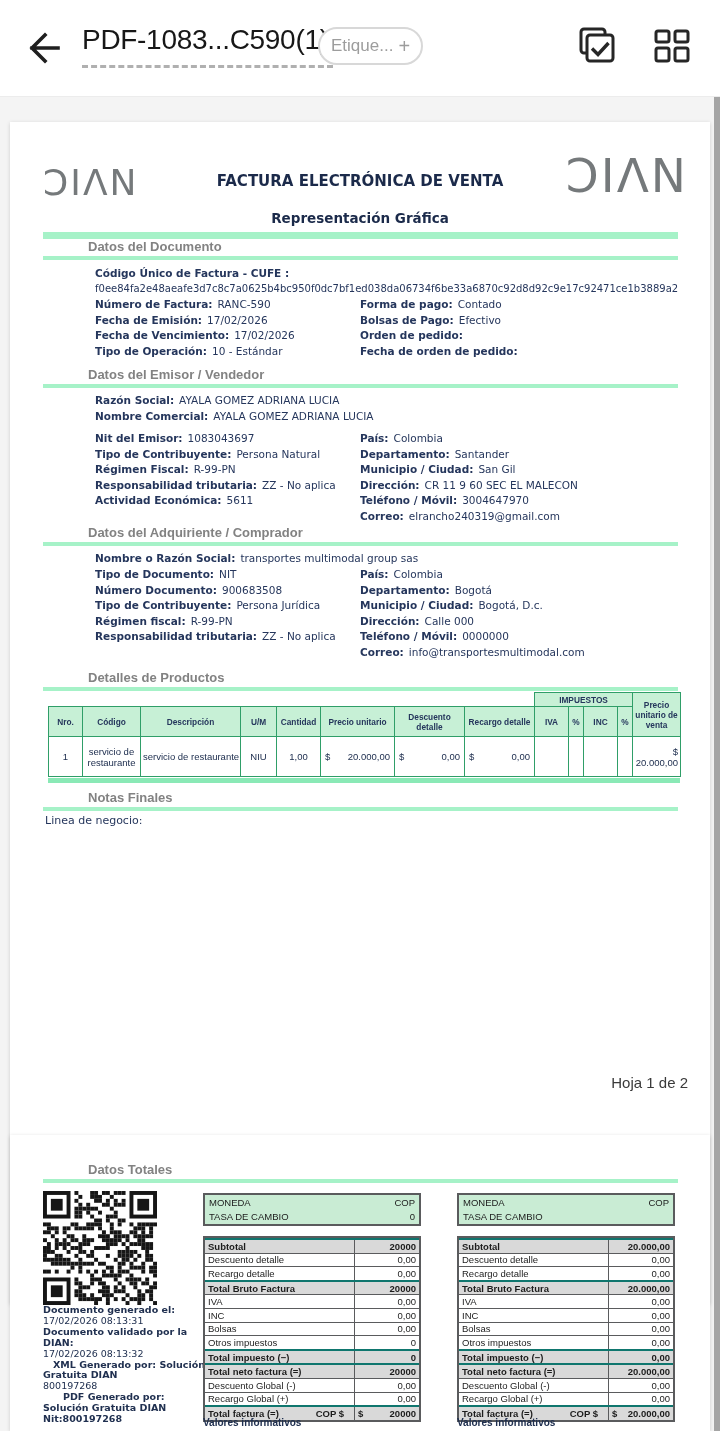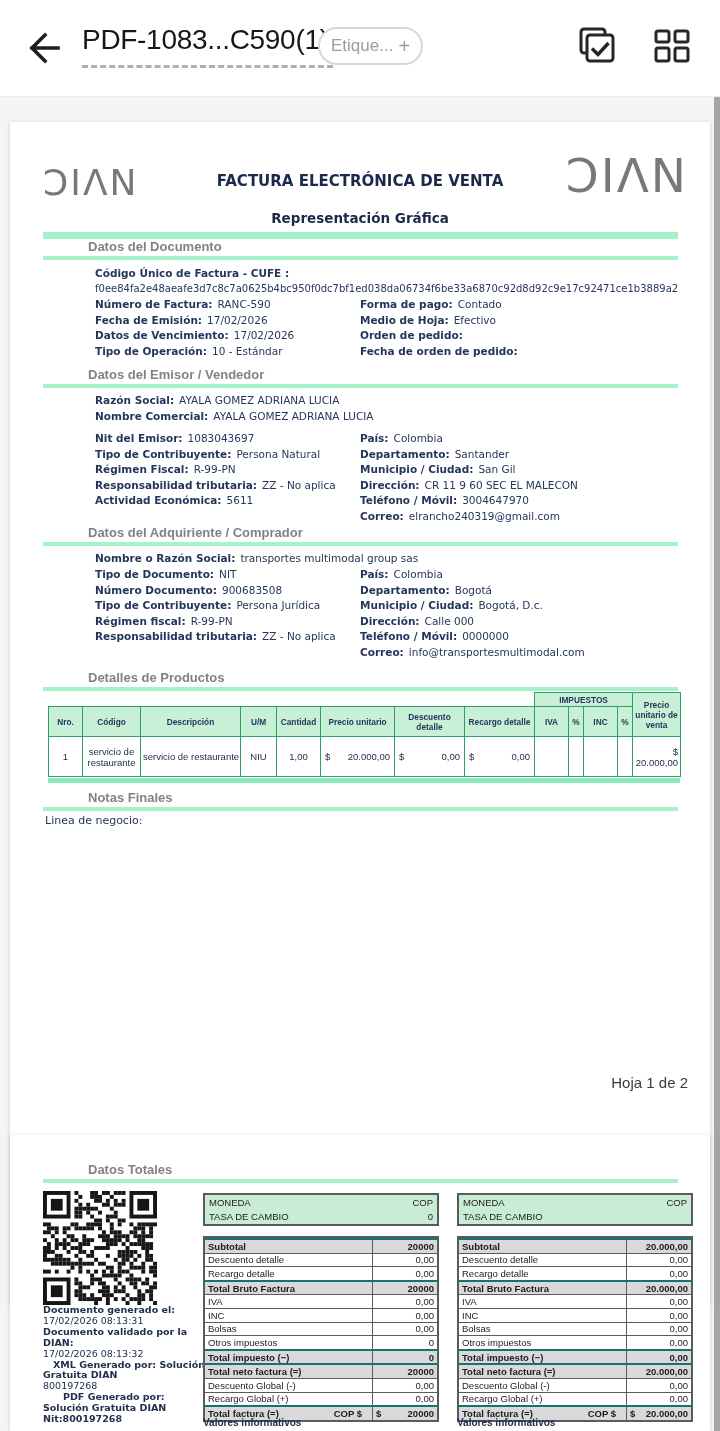--- a/index.html
+++ b/index.html
@@ -56,21 +56,21 @@
   .pt-bottombar{left:38px;top:656px;width:632px;height:5px;background:#8ae9b6}
 
   .linea{left:35px;font-size:11px;color:#25365c}
   .hoja{right:22px;font-size:15px;color:#3a3a3a;font-family:"Liberation Sans",sans-serif}
 
   
   .qr{left:33px;top:56px;width:114px;height:114px}
   .qrcap{left:33px;top:170px;width:172px;font-size:9.5px;line-height:10.9px;color:#203050}
   .qline{white-space:nowrap}
 
-  .tt{position:absolute;top:58px;width:236px;font-size:9.5px;color:#1c1c1c;font-family:"Liberation Sans",sans-serif}
+  .tt{position:absolute;top:58px;width:218px;font-size:9.5px;color:#1c1c1c;font-family:"Liberation Sans",sans-serif}
   .tt-moneda{border:2px solid #5a5b5d;background:#c9ecd4;height:29px}
   .tt-mrow{display:flex;justify-content:space-between;height:14px;align-items:center;padding:0 4px}
   .tt-main{position:absolute;top:43px;left:0;right:0;border:2px solid #5a5b5d;background:#fff}
   .trow{display:flex;align-items:center;height:12.6px;border-top:1px solid #5a5b5d}
   .trow:first-child{border-top:none}
   .trow.em{background:#d9d9d9;font-weight:bold;border-top:2px solid #0f766e}
   .tlabel{flex:1;padding-left:3px;white-space:nowrap}
   .tmid{font-weight:bold;padding-right:10px;white-space:nowrap}
   .tval{width:58px;align-self:stretch;border-left:1px solid #5a5b5d;display:flex;align-items:center;padding:0 3px}
   .tamt{margin-left:auto;white-space:nowrap}
@@ -128,25 +128,25 @@
       </div>
   </div>
   <div class="abs fields" style="top:176px">
   <div class="frow">
     <span class="fl"><b>Número de Factura:</b><span>RANC-590</span></span>
     <span class="fr"><b>Forma de pago:</b><span>Contado</span></span>
   </div>
 
   <div class="frow">
     <span class="fl"><b>Fecha de Emisión:</b><span>17/02/2026</span></span>
-    <span class="fr"><b>Medio de Hoja:</b><span>Efectivo</span></span>
-  </div>
-
-  <div class="frow">
-    <span class="fl"><b>Datos de Vencimiento:</b><span>17/02/2026</span></span>
+    <span class="fr"><b>Bolsas de Pago:</b><span>Efectivo</span></span>
+  </div>
+
+  <div class="frow">
+    <span class="fl"><b>Fecha de Vencimiento:</b><span>17/02/2026</span></span>
     <span class="fr"><b>Orden de pedido:</b><span></span></span>
   </div>
 
   <div class="frow">
     <span class="fl"><b>Tipo de Operación:</b><span>10 - Estándar</span></span>
     <span class="fr"><b>Fecha de orden de pedido:</b><span></span></span>
   </div>
 </div>
 
   <div class="abs sec-title" style="top:245px">Datos del Emisor / Vendedor</div>

